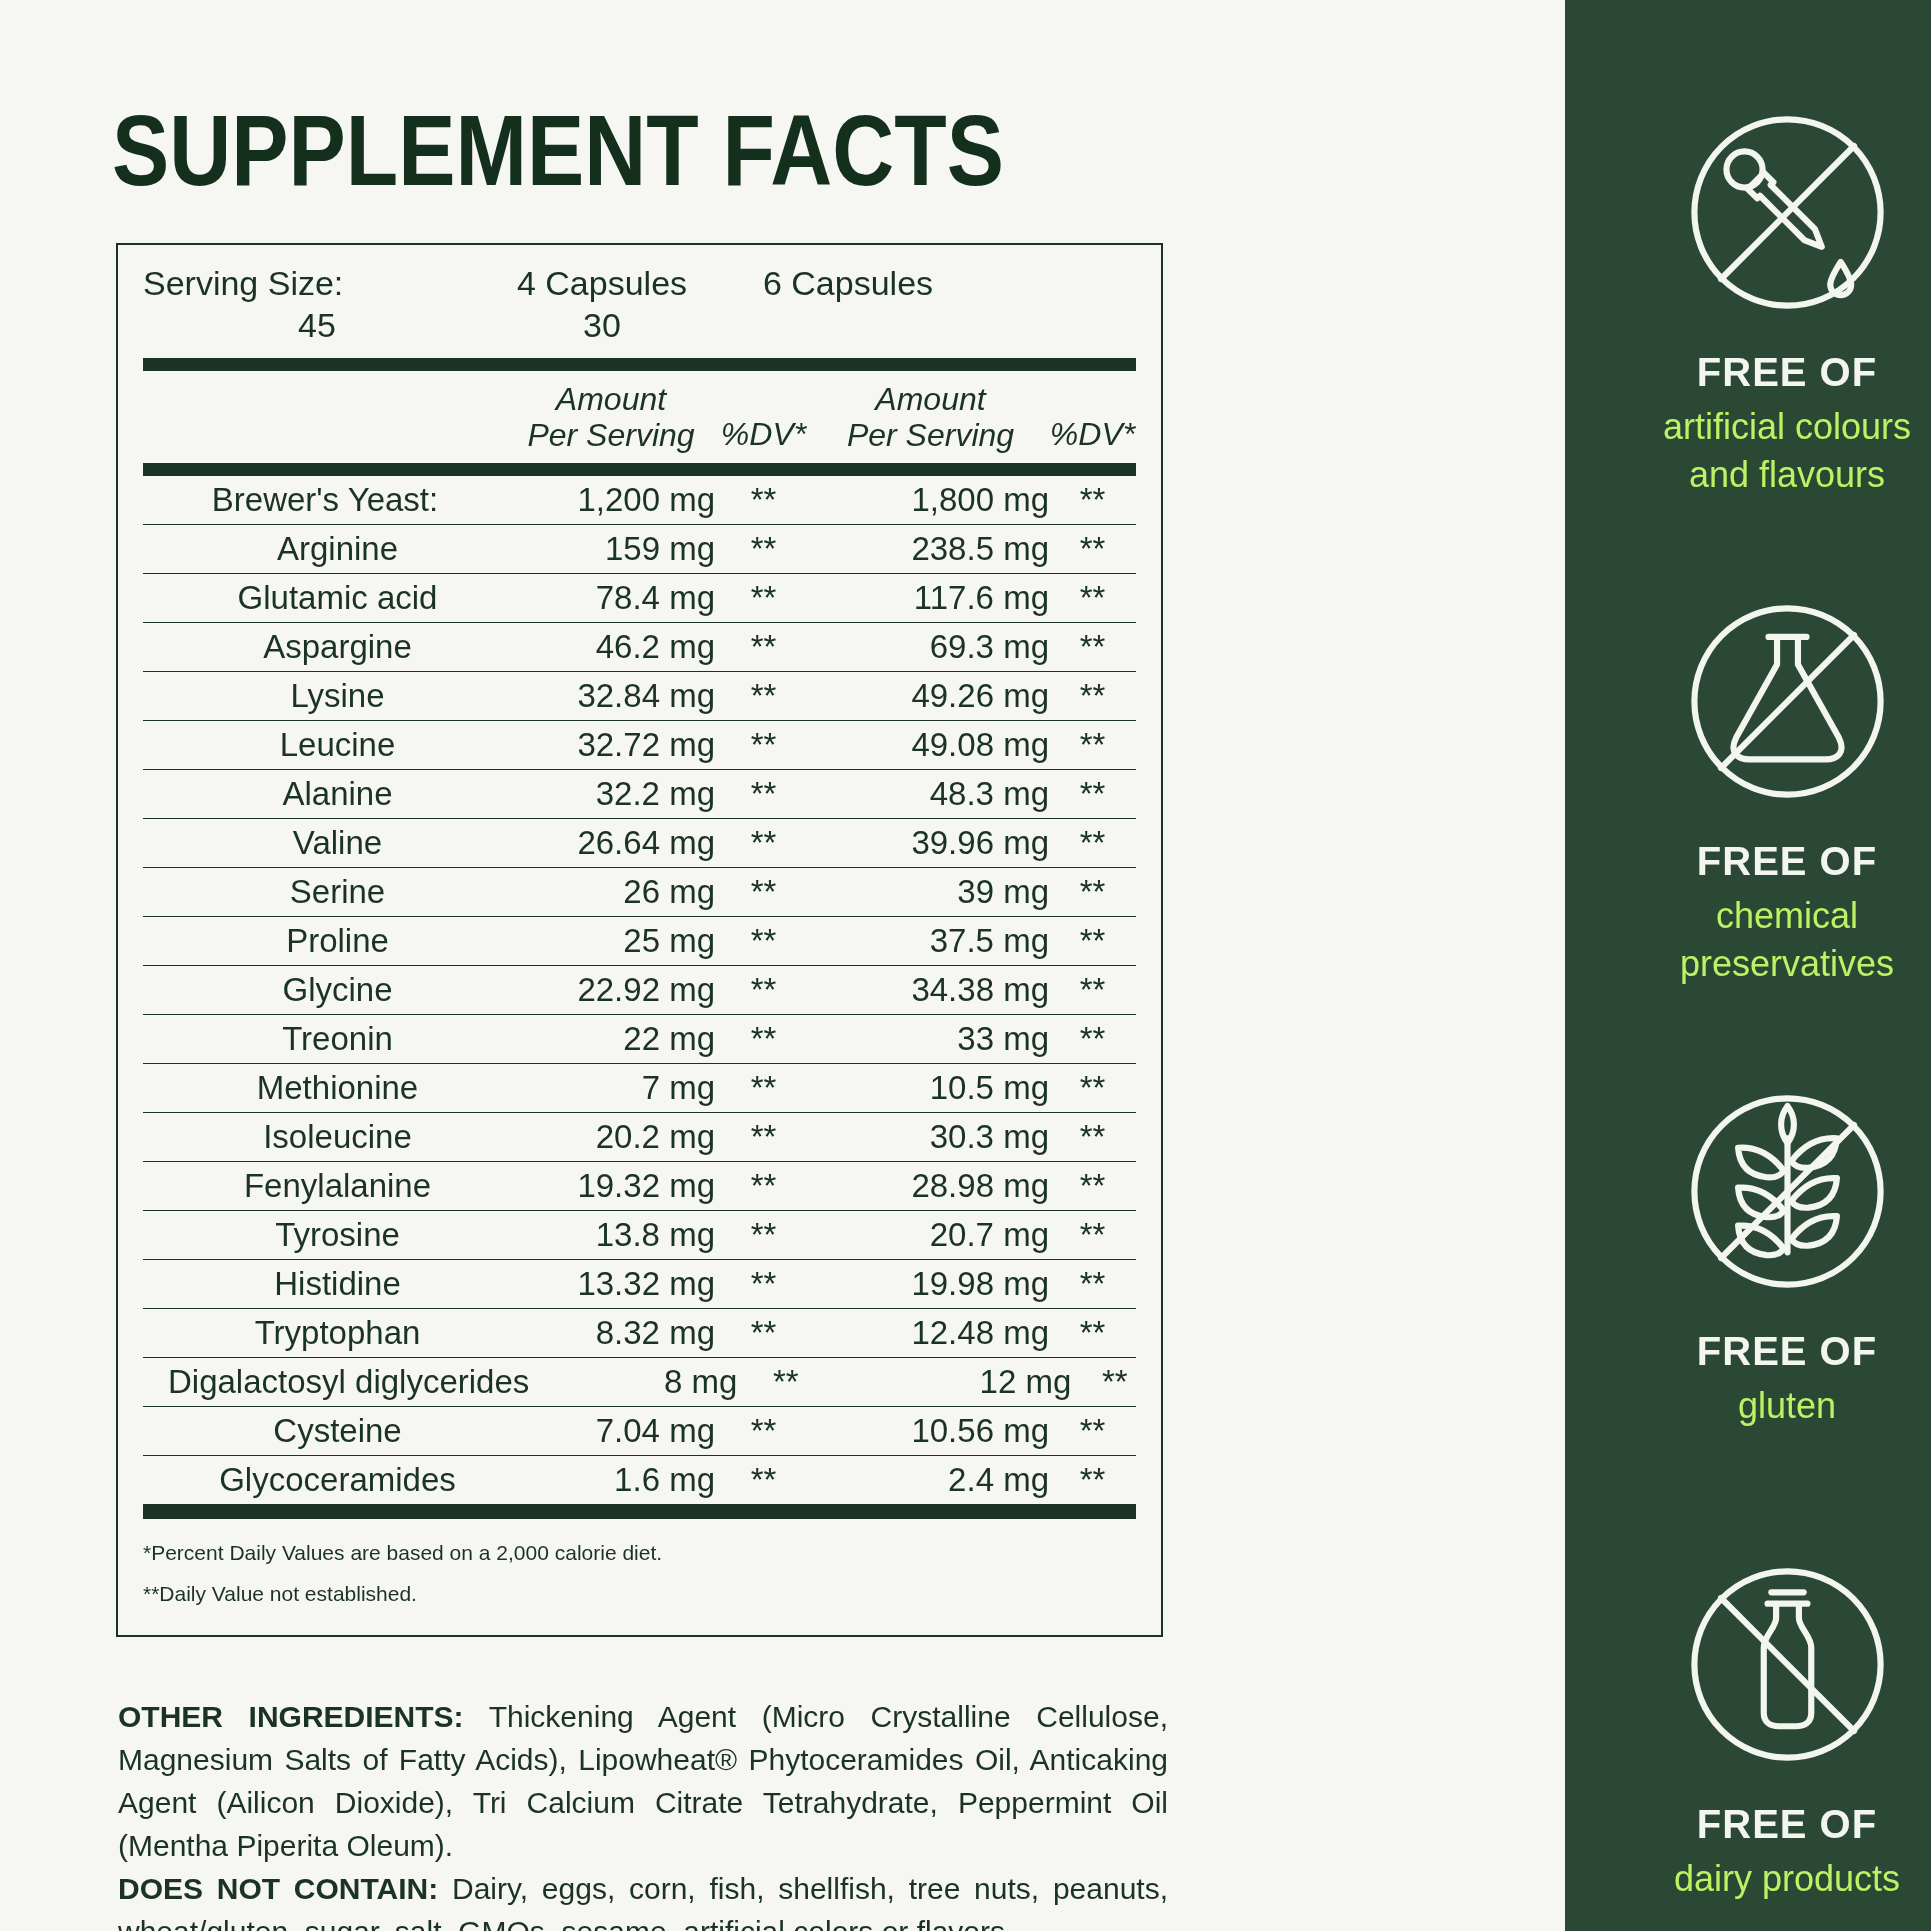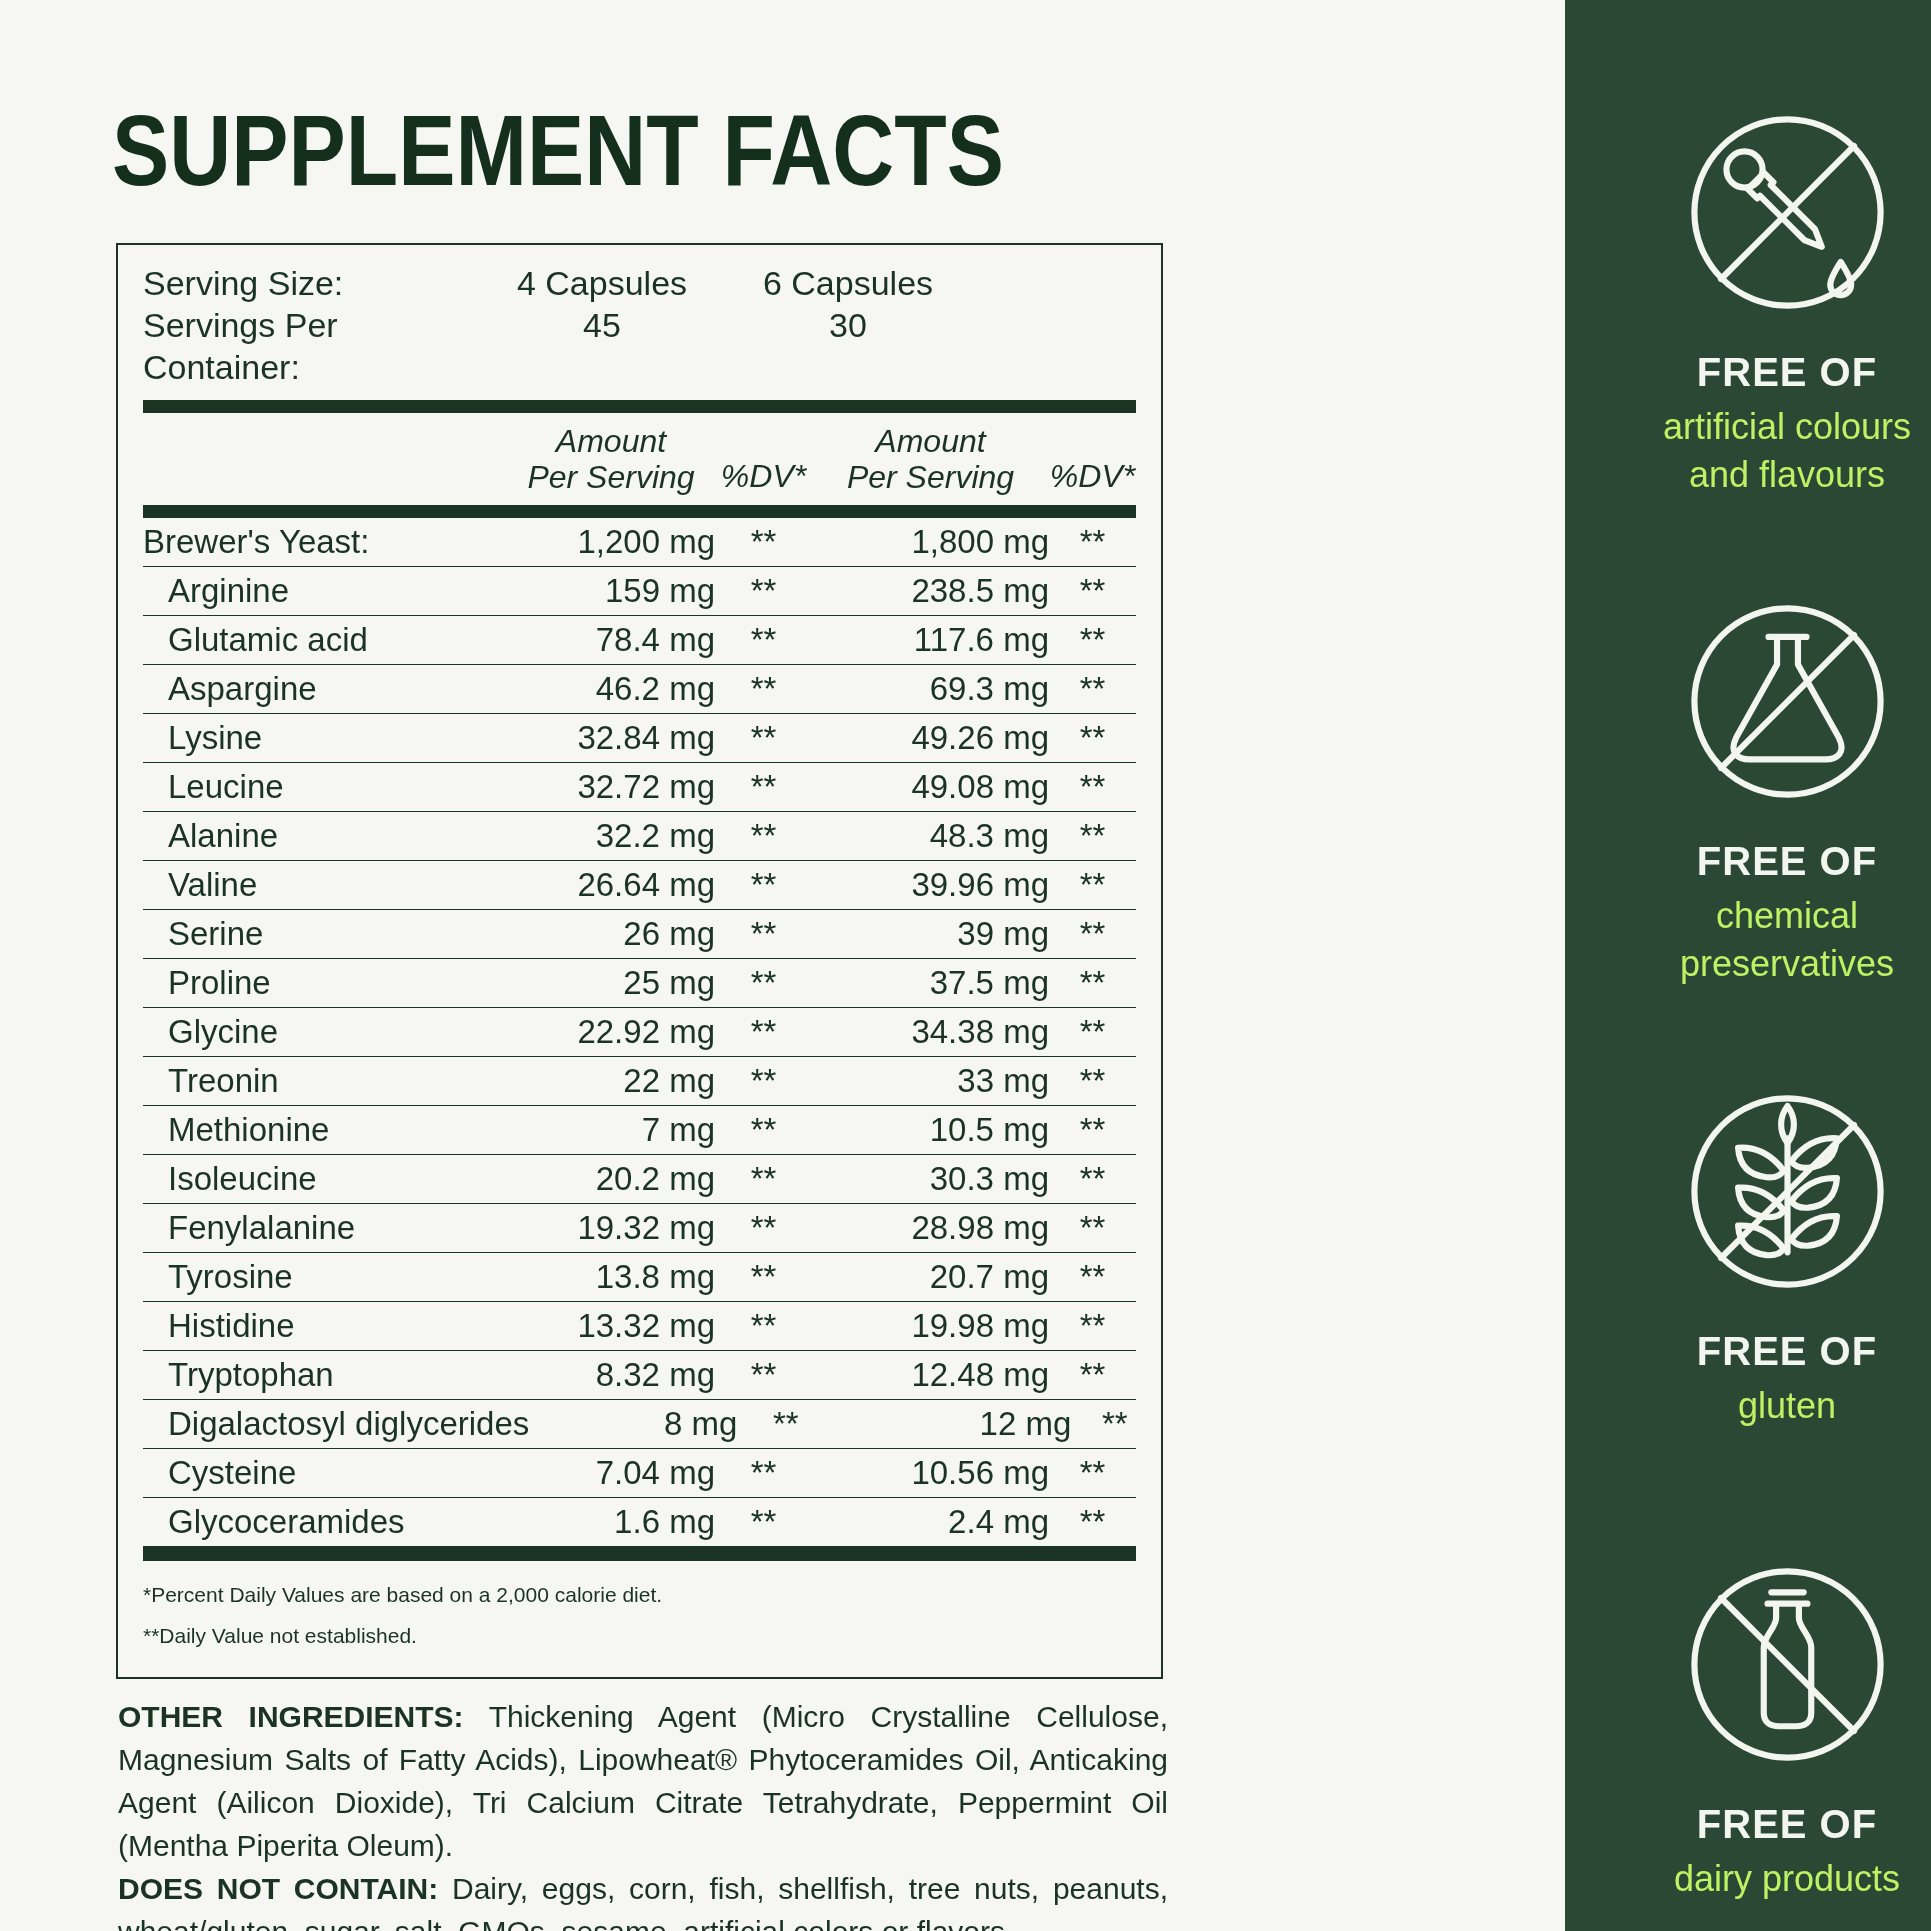--- a/index.html
+++ b/index.html
@@ -26,21 +26,21 @@
   .srow .c{text-align:center;}
   .bar{height:13.5px;background:#1b3322;}
   .bar.m1{margin-top:11.6px;}
   .cols{display:grid;grid-template-columns:1fr 208px 97px 237px 87px;
     align-items:center;padding:9.7px 0 9.7px 0;font-style:italic;}
   .amount-head{text-align:center;font-size:32px;line-height:36px;}
   .dv-head{text-align:center;font-size:32px;margin-top:34px;}
   .nrow{display:grid;grid-template-columns:1fr 208px 97px 237px 87px;
     font-size:33px;line-height:48px;border-bottom:1.9px solid #1b3322;}
   .nrow:last-of-type{border-bottom:none;}
-  .nrow .name{white-space:nowrap;padding-left:25px;}
+  .nrow .name{white-space:nowrap;padding-left:25px;text-align:center;}
   .nrow.top .name{padding-left:0;}
   .nrow .amt{text-align:right;white-space:nowrap;}
   .nrow .dv{text-align:center;}
   .footnotes{margin-top:13.5px;font-size:21px;line-height:41px;}
   .ingredients{
     position:absolute;left:118px;top:1695px;width:1050px;
     font-size:30px;line-height:43px;text-align:justify;color:#1b3322;
   }
   .ingredients b{font-weight:700;}
   .sidebar{
@@ -64,21 +64,20 @@
 
   <div class="panel">
 
     <div class="srow">
       <div>Serving Size:</div>
       <div class="c">4 Capsules</div>
       <div class="c">6 Capsules</div>
       <div></div>
     </div>
     <div class="srow">
-      <div>Servings Per Container:</div>
       <div class="c">45</div>
       <div class="c">30</div>
       <div></div>
     </div>
 
     <div class="bar m1"></div>
 
     <div class="cols">
       <div></div>
       <div class="amount-head">

